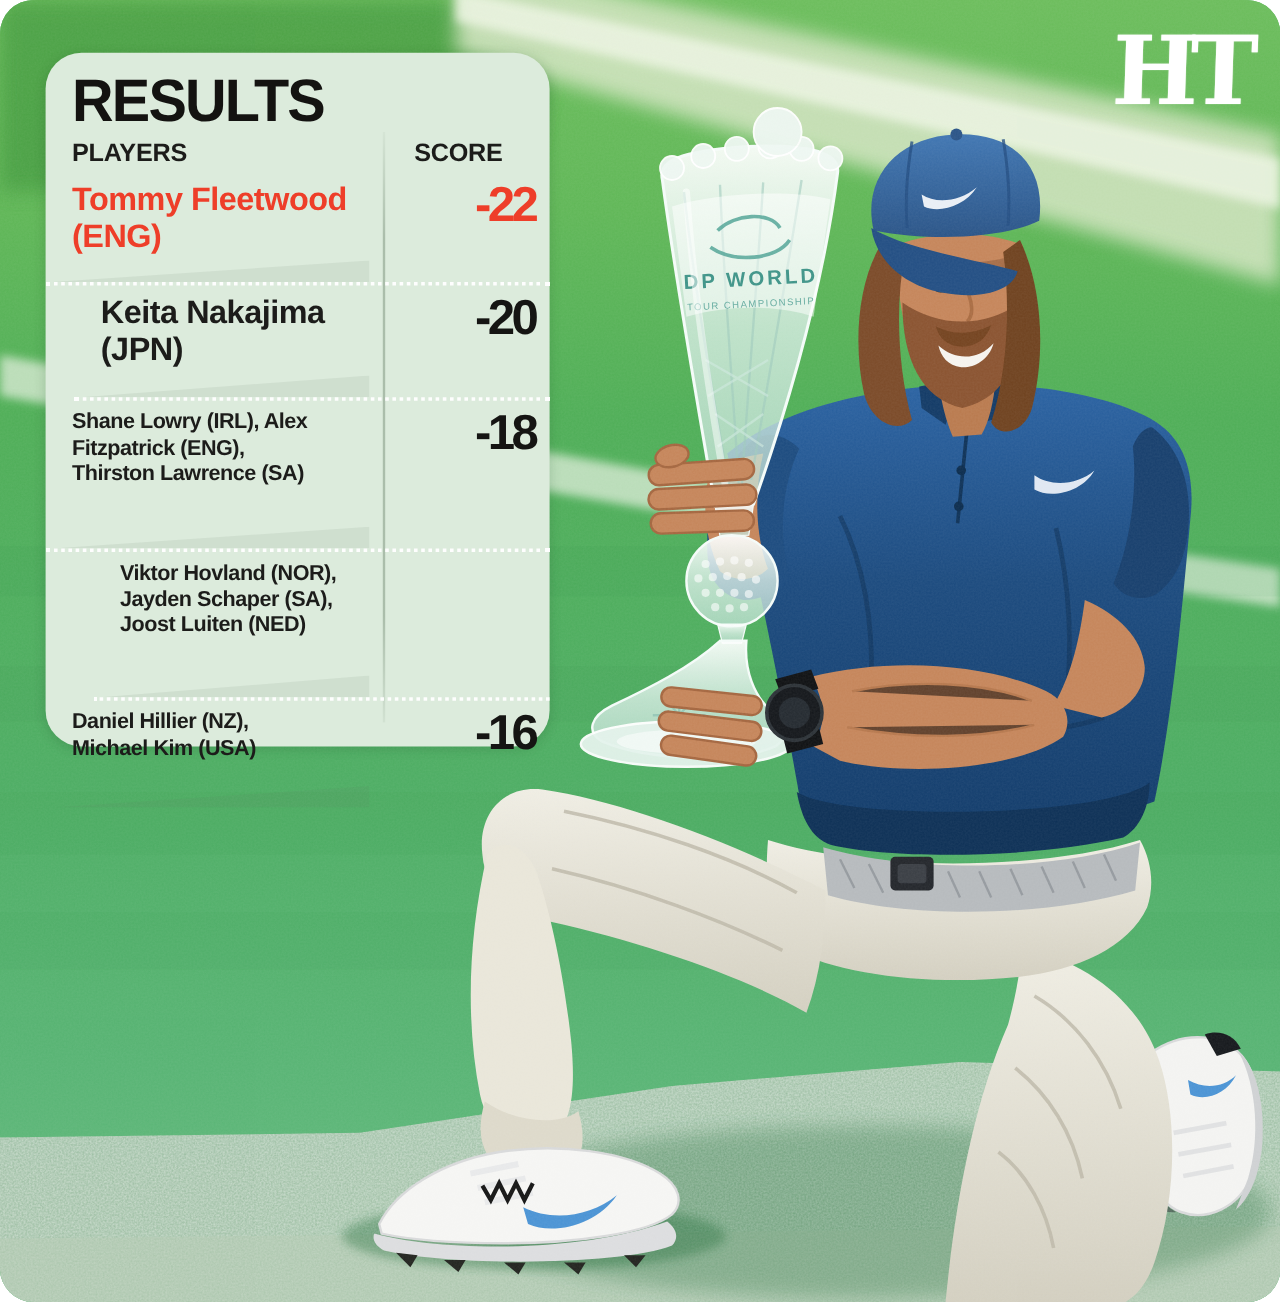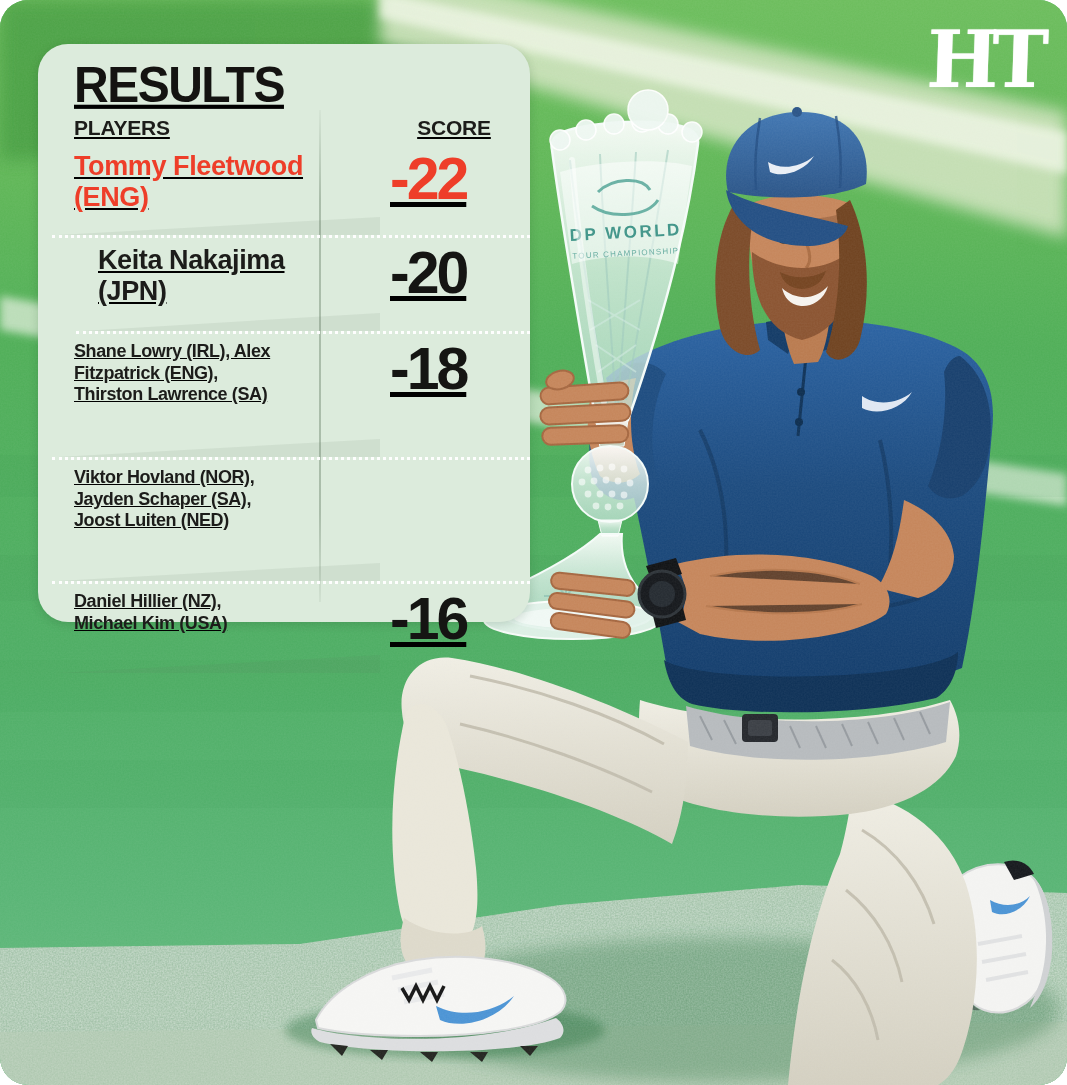--- a/index.html
+++ b/index.html
@@ -15,25 +15,24 @@
   .ht-logo {
     position:absolute; top:22px; right:26px;
     font-family:"DejaVu Serif", serif; font-weight:bold;
     font-size:76px; line-height:1; color:#ffffff;
     letter-spacing:-7px; transform:scaleY(1.04) skewX(-2deg);
     text-shadow:0 0 1px rgba(255,255,255,.7);
   }
 
   
   .panel {
-    position:absolute; left:38px; top:44px; width:492px; height:578px;
+    position:absolute; left:38px; top:44px; width:420px; height:578px;
     background:var(--panel-bg,#dcebdc); border-radius:30px;
-    box-sizing:border-box; padding:14px 0 0 14px;
+    box-sizing:border-box; padding:14px 0 0 0;
     box-shadow:0 2px 10px rgba(20,60,25,.18);
-    text-decoration:underline;
   }
   .panel-divider {
     position:absolute; left:281px; top:66px; bottom:20px; width:2px;
     background:linear-gradient(to bottom, rgba(90,115,90,.05), rgba(90,115,90,.38) 18%, rgba(90,115,90,.38) 82%, rgba(90,115,90,.08));
   }
   .panel-title {
     margin:2px 0 8px 22px; font-size:48px; font-weight:800; letter-spacing:-1.5px;
     color:#141311; line-height:1; transform:scaleY(1.04); transform-origin:left top;
   }
   .hdr-row { display:flex; align-items:flex-start; margin:0 12px 4px 22px; }
@@ -51,25 +50,25 @@
     background:rgba(95,115,95,.10);
     clip-path:polygon(0 100%, 100% 10%, 100% 100%);
     pointer-events:none;
   }
   .row .name {
     flex:1; font-weight:700; color:var(--ink,#1c1c1a);
     font-size:18px; line-height:1.2; letter-spacing:-0.4px; white-space:pre;
   }
   .row.lg .name { font-size:27px; line-height:1.16; }
   .row .score {
-    width:128px; text-align:left; font-size:59px; font-weight:800;
+    width:128px; text-align:right; font-size:41px; font-weight:800;
     letter-spacing:-3px; line-height:.95; color:#151513; margin-top:0;
   }
   .row.r1 { min-height:82px; } .row.r2 { min-height:84px;margin-left:24px; }
-  .row.r3 { min-height:114px; } .row.r4 { min-height:112px; }
+  .row.r3 { min-height:114px; } .row.r4 { min-height:112px;margin-left:40px; }
   .row.r5 { min-height:80px; }
   .row.highlight .name, .row.highlight .score { color:var(--accent,#ee3e29); }
 </style>
 </head>
 <body>
 
 <div class="card">
 
   <svg class="scene" viewBox="0 0 1067 1085" aria-hidden="true">
     <defs>

